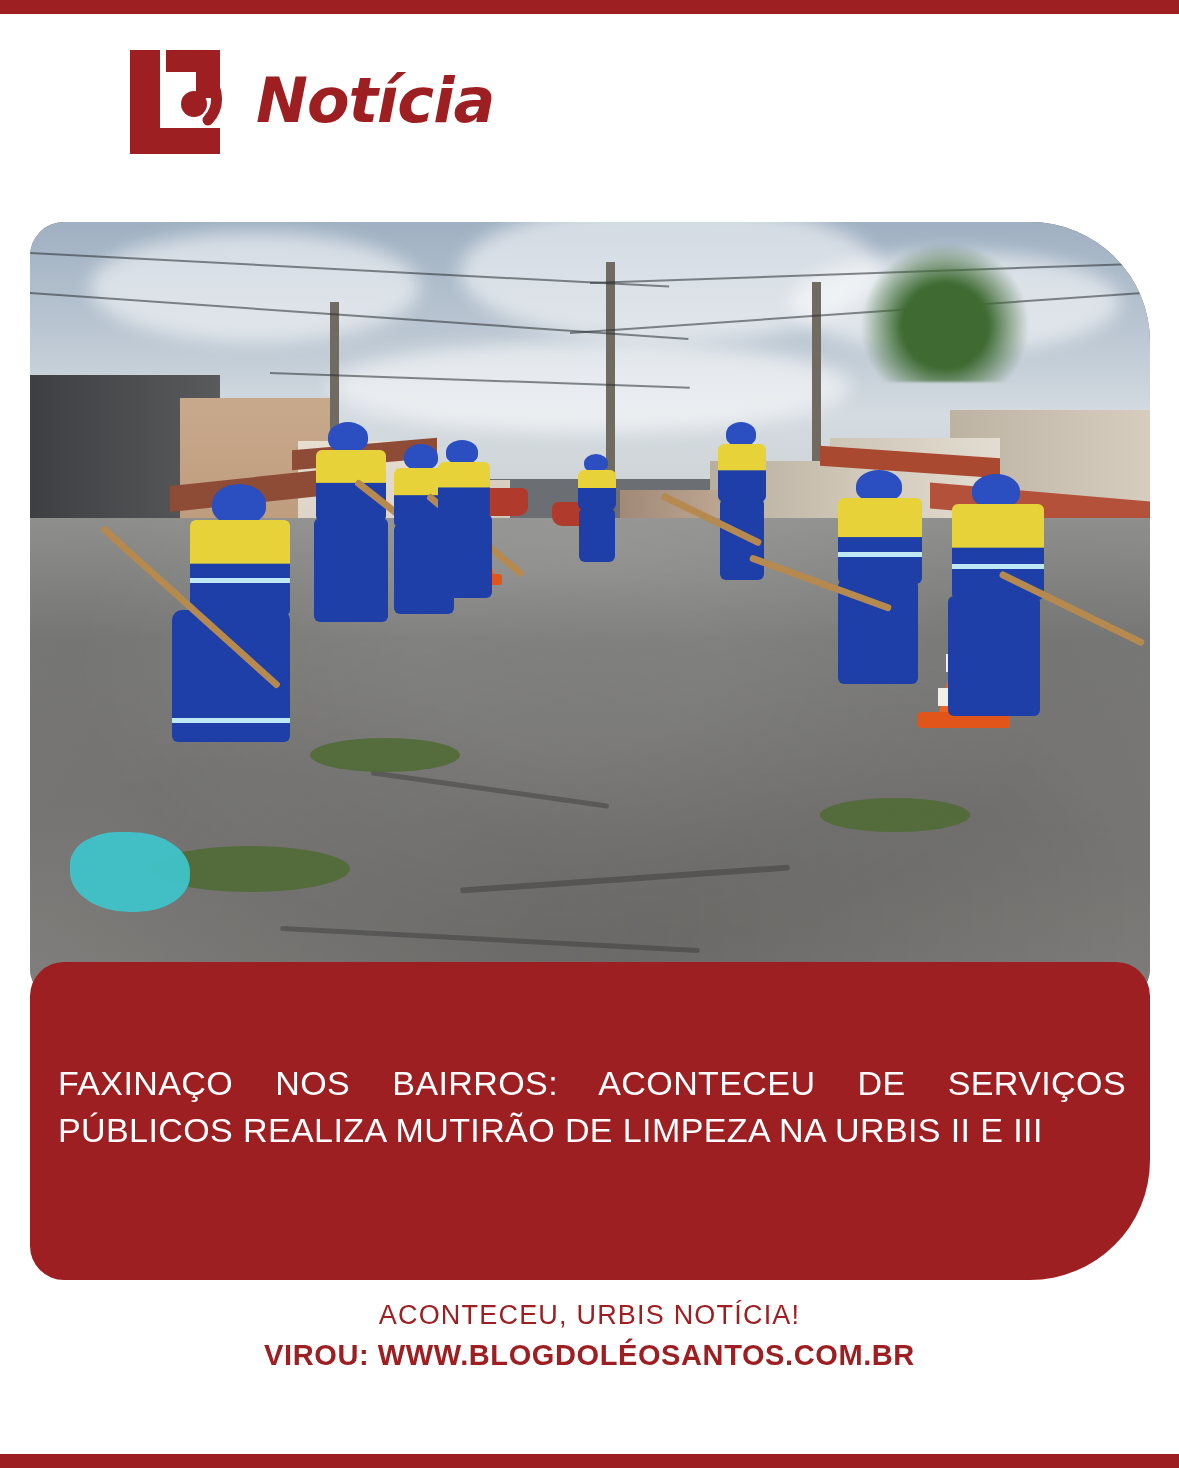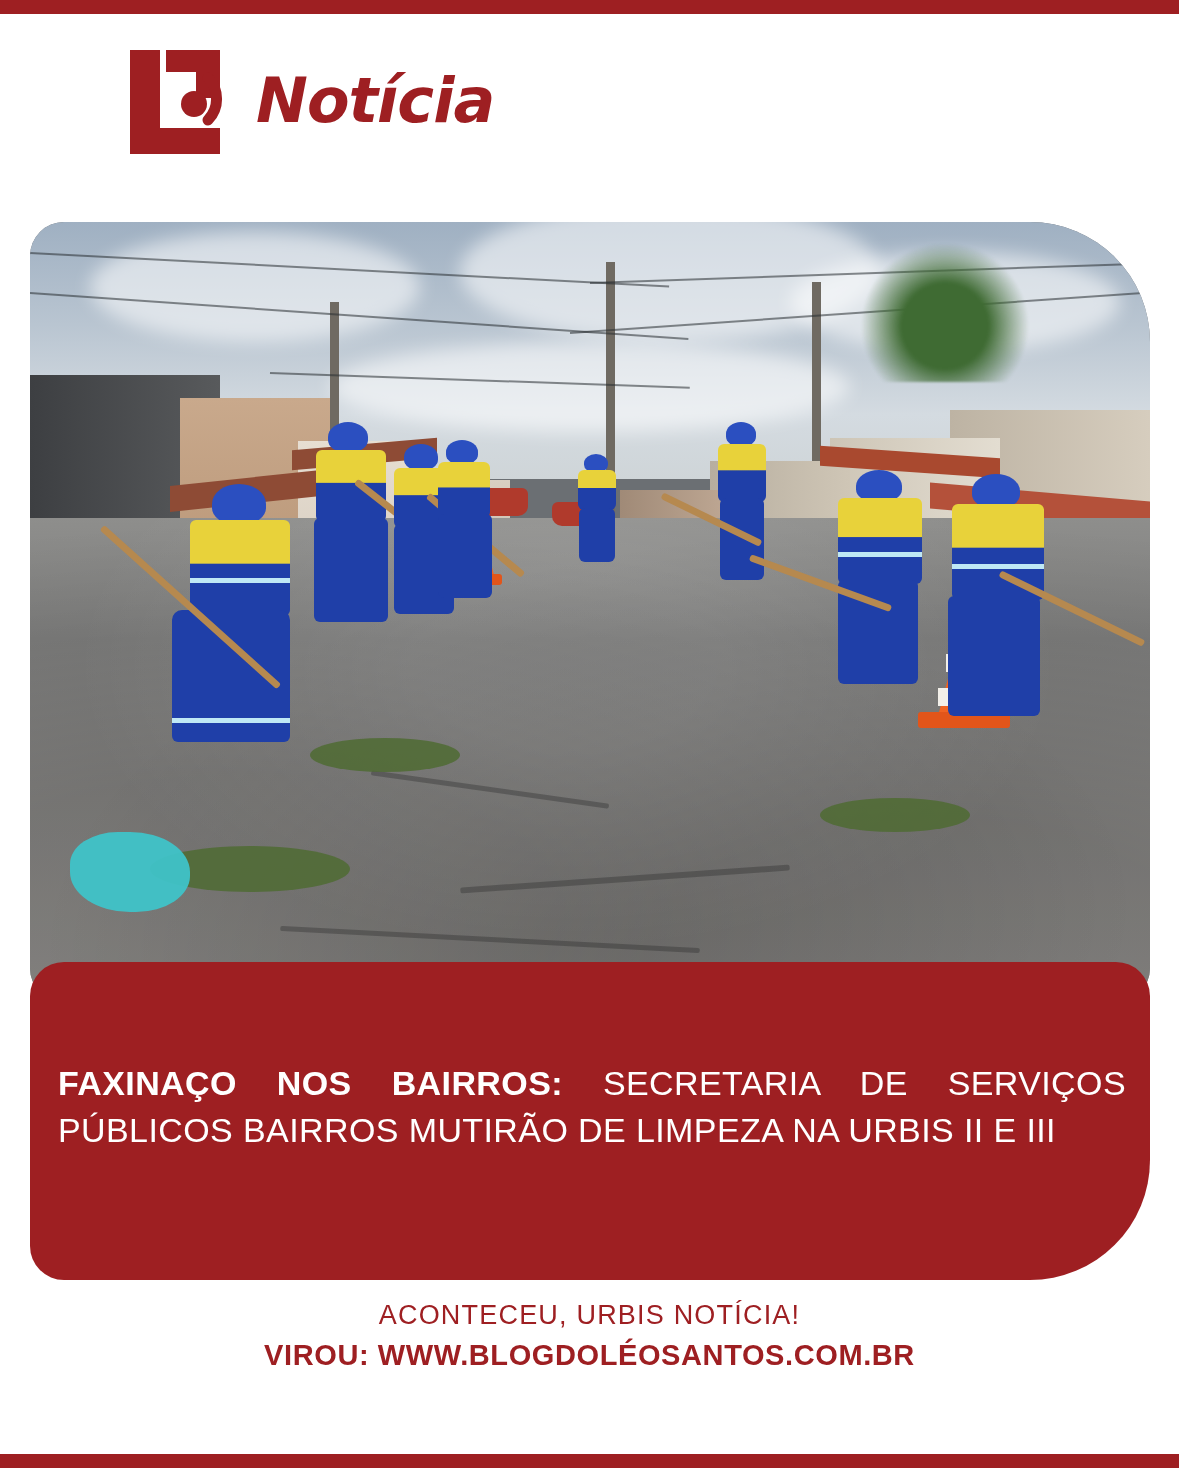--- a/index.html
+++ b/index.html
@@ -181,21 +181,21 @@
     top: 1060px;
     width: 1068px;
     color: #ffffff;
     font-size: 34px;
     line-height: 1.38;
     text-align: justify;
     letter-spacing: 0.4px;
     z-index: 3;
   }
   .headline .lead {
-    font-weight: bold;
+    font-weight: normal;
   }
 
   
   .footer {
     position: absolute;
     left: 0;
     top: 1300px;
     width: 1179px;
     text-align: center;
     color: #9e1f22;
@@ -348,21 +348,21 @@
         </div>
         <div class="w-body pants" style="left:26px; top:122px; width:92px; height:120px;"></div>
         <div class="broom" style="left:78px; top:96px; width:160px; transform:rotate(26deg);"></div>
       </div>
 
     </div>
   </div>
 
   <div class="headline-panel"></div>
   <div class="headline">
-    <span class="lead">FAXINAÇO NOS BAIRROS:</span><span> SECRETARIA DE SERVIÇOS PÚBLICOS BAIRROS MUTIRÃO DE LIMPEZA NA URBIS II E III</span>
+    <span class="lead">FAXINAÇO NOS BAIRROS:</span><span> ACONTECEU DE SERVIÇOS PÚBLICOS REALIZA MUTIRÃO DE LIMPEZA NA URBIS II E III</span>
   </div>
 
   <div class="footer">
     <div class="footer-line1">ACONTECEU, URBIS NOTÍCIA!</div>
     <div class="footer-line2">VIROU: WWW.BLOGDOLÉOSANTOS.COM.BR</div>
   </div>
 
   <div class="bar-bottom"></div>
 </div>
 

